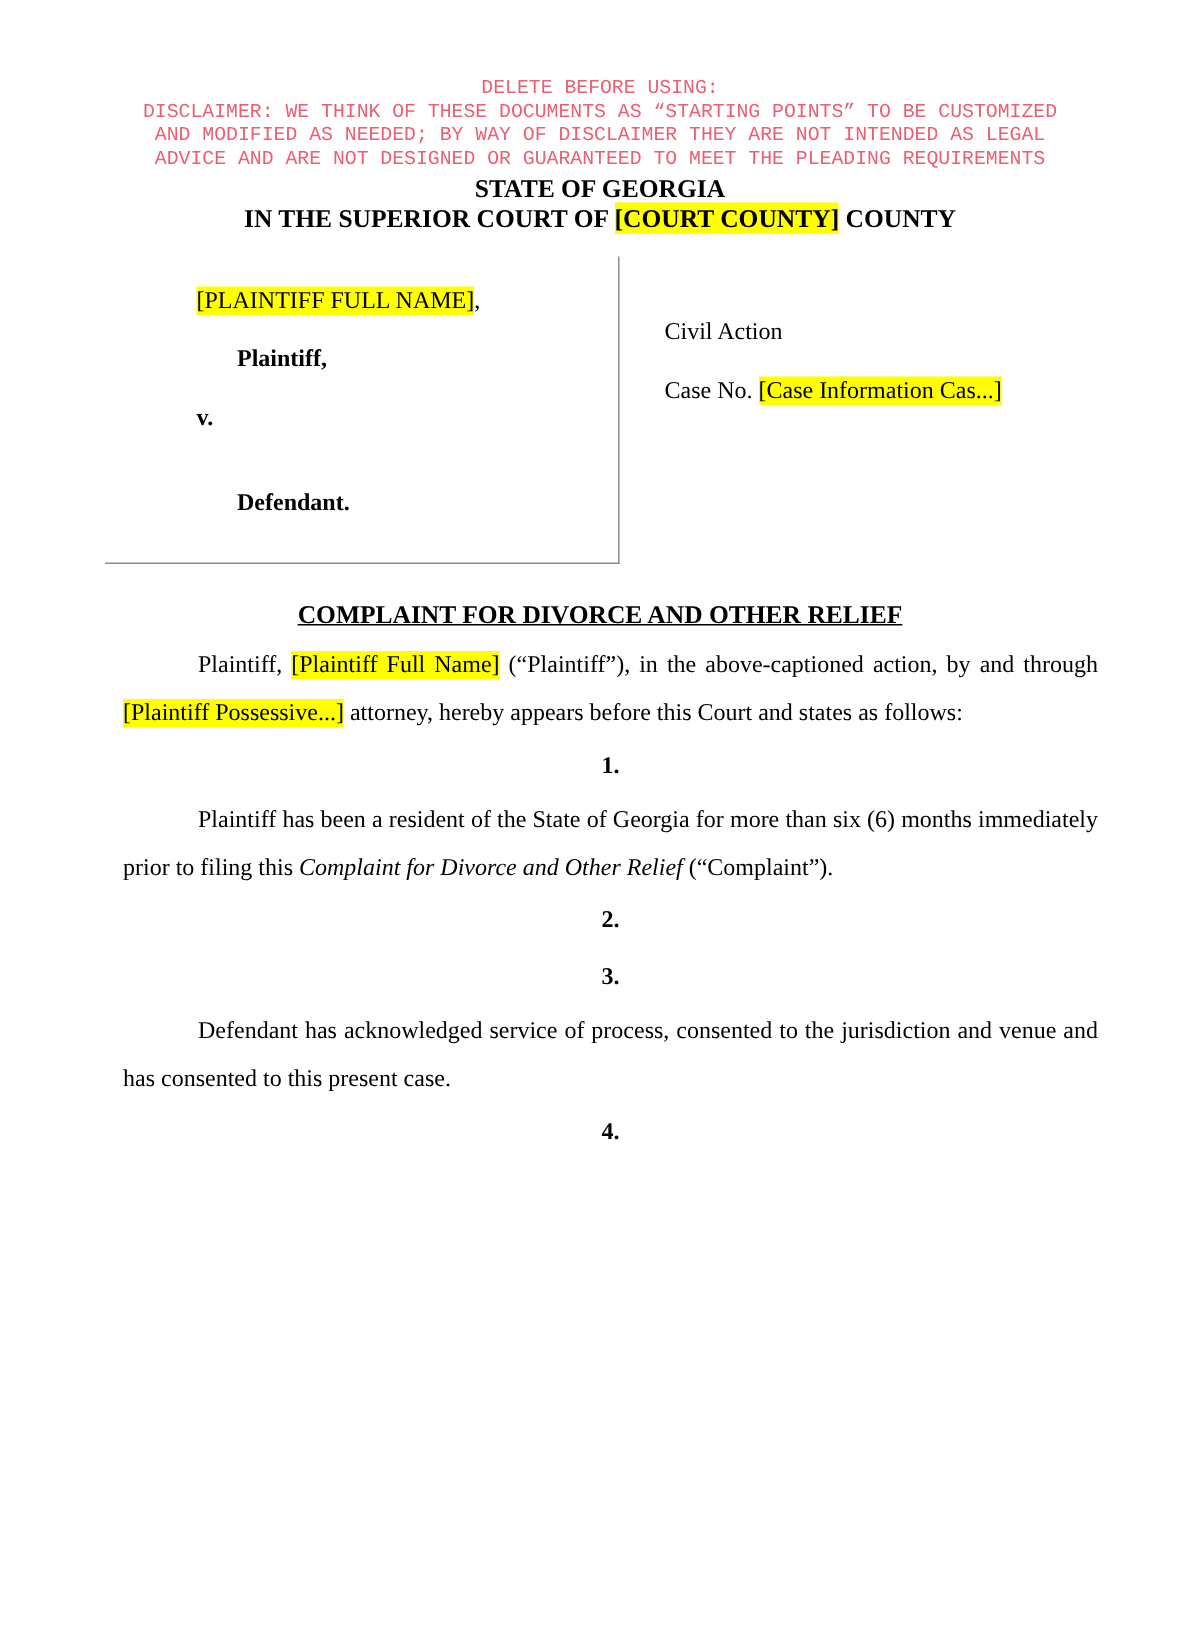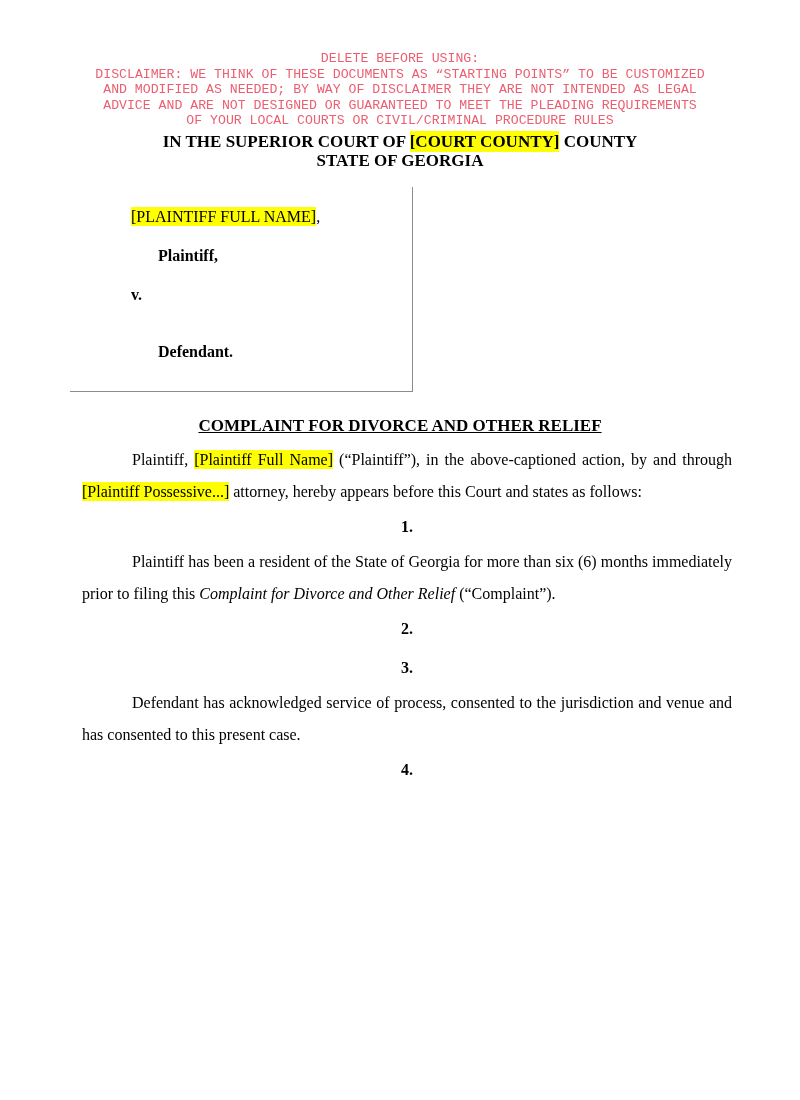--- a/index.html
+++ b/index.html
@@ -75,34 +75,37 @@
 </head>
 <body>
 
 <div class="page">
 
   <div class="disclaimer">
     <div>DELETE BEFORE USING:</div>
     <div>DISCLAIMER: WE THINK OF THESE DOCUMENTS AS “STARTING POINTS” TO BE CUSTOMIZED</div>
     <div>AND MODIFIED AS NEEDED; BY WAY OF DISCLAIMER THEY ARE NOT INTENDED AS LEGAL</div>
     <div>ADVICE AND ARE NOT DESIGNED OR GUARANTEED TO MEET THE PLEADING REQUIREMENTS</div>
-    <div>OF YOUR LOCAL COURTS OR CIVIL/CRIMINAL PROCEDURE RULES</div>
   </div>
 
   <div class="court-header">
+    <div>STATE OF GEORGIA</div>
     <div><span>IN THE SUPERIOR COURT OF </span><span class="hl">[COURT COUNTY]</span><span> COUNTY</span></div>
-    <div>STATE OF GEORGIA</div>
   </div>
 
   <div class="caption">
     <div class="caption-left">
       <div class="cap-line"><span class="hl">[PLAINTIFF FULL NAME]</span><span>,</span></div>
       <div class="cap-line cap-indent bold">Plaintiff,</div>
       <div class="cap-line bold">v.</div>
       <div class="cap-line cap-indent bold gap-top">Defendant.</div>
+    </div>
+    <div class="caption-right">
+      <div class="cap-line">Civil Action</div>
+      <div class="cap-line"><span>Case No. </span><span class="hl">[Case Information Cas...]</span></div>
     </div>
   </div>
 
   <div class="doc-title"><span class="u">COMPLAINT FOR DIVORCE AND OTHER RELIEF</span></div>
 
   <div class="body-flow">
 
     <p class="body-para"><span>Plaintiff, </span><span class="hl">[Plaintiff Full Name]</span><span> (“Plaintiff”), in the above-captioned action, by and through </span><span class="hl">[Plaintiff Possessive...]</span><span> attorney, hereby appears before this Court and states as follows:</span></p>
 
     <div class="sec-num">1.</div>

